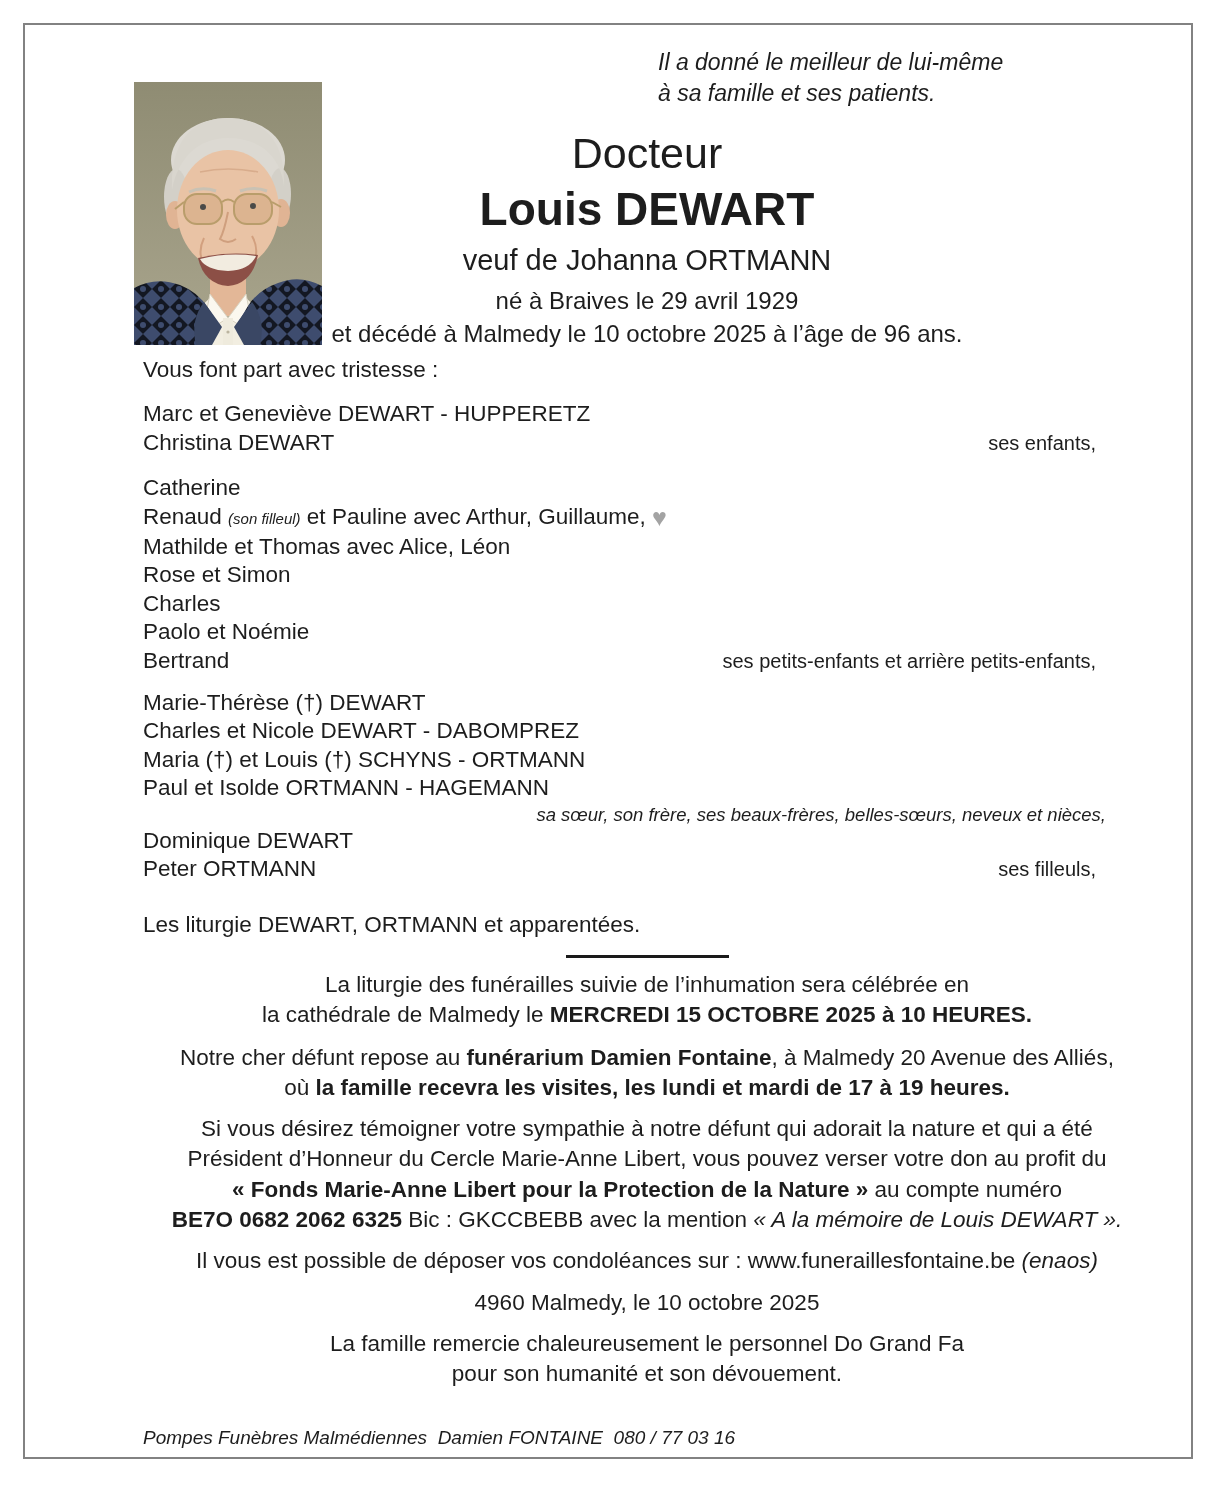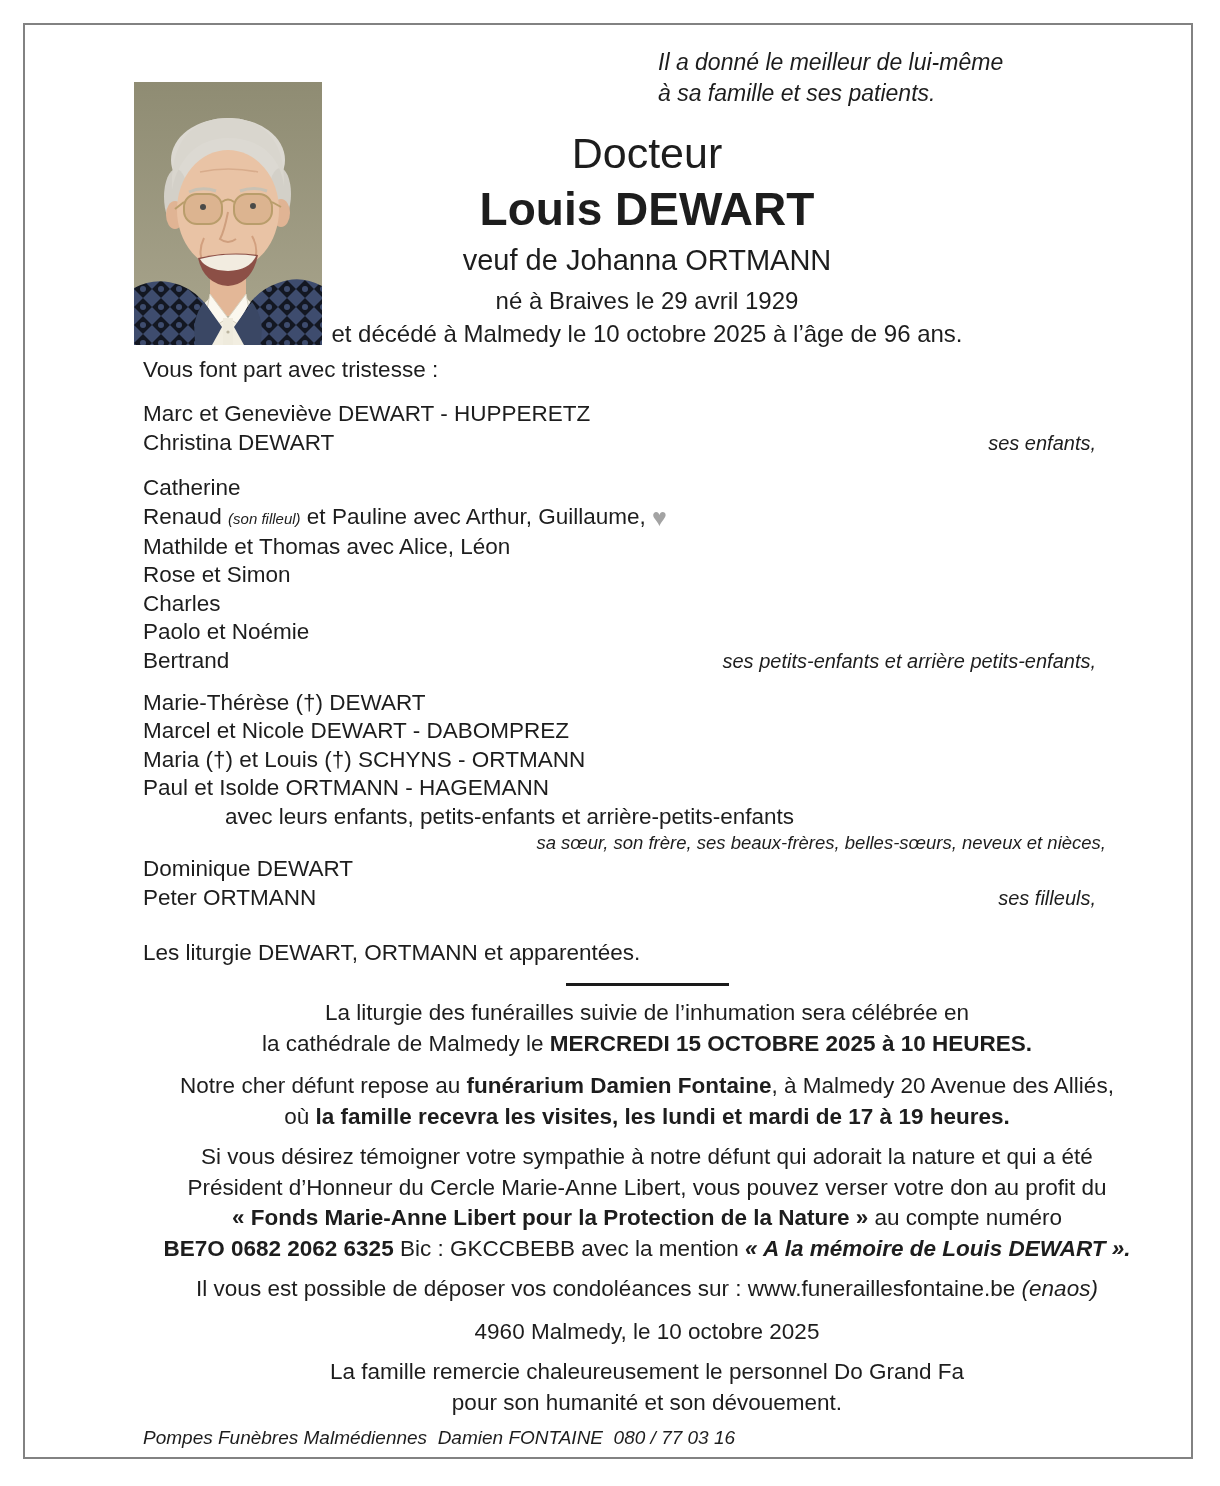--- a/index.html
+++ b/index.html
@@ -23,37 +23,37 @@
   .header .birth{font-size:24px;line-height:33px;margin-top:4px;}
   .header .death{font-size:24px;line-height:33px;}
   .content{
     position:absolute;left:143px;top:356px;width:1008px;
     font-size:22.5px;line-height:28.4px;z-index:2;
   }
   .block-children{margin-top:16px;}
   .block-grandchildren{margin-top:17px;}
   .block-siblings{margin-top:14px;}
   .row-split{display:flex;justify-content:space-between;align-items:baseline;}
-  .side-label{font-style:italic;font-size:20px;padding-right:55px;white-space:nowrap;}
+  .side-label{font-size:20px;padding-right:55px;white-space:nowrap;}
   .note-small{font-style:italic;font-size:15px;}
   .heart{color:#a3a3a3;font-size:25px;line-height:0;vertical-align:-2px;}
   .indent-line{padding-left:82px;}
   .label-line{text-align:right;font-style:italic;font-size:18.5px;line-height:24px;padding-right:45px;}
   .families-line{margin-top:27px;}
   .divider{width:163px;border-top:3px solid #1a1a1a;margin:16px auto 0;}
   .centered{text-align:center;line-height:30.5px;}
   .centered p{margin:0;}
   .p-liturgy{margin-top:12px !important;}
   .p-repose{margin-top:12px !important;}
   .p-donation{margin-top:10px !important;}
   .p-condol{margin-top:10px !important;}
   .p-date{margin-top:12px !important;}
   .p-thanks{margin-top:10px !important;}
   .b{font-weight:700;}
-  .bi{font-weight:700;font-style:italic;}
+  .bi{font-weight:400;font-style:italic;}
   .it{font-style:italic;}
   .footer{
     position:absolute;left:143px;top:1427px;width:960px;text-align:left;
     font-style:italic;font-size:19px;white-space:pre-wrap;z-index:2;
   }
 </style>
 </head>
 <body>
 
 <div class="page-border"></div>
@@ -143,24 +143,23 @@
     <div>Charles</div>
     <div>Paolo et Noémie</div>
     <div class="row-split">
       <span>Bertrand</span>
       <span class="side-label">ses petits-enfants et arrière petits-enfants,</span>
     </div>
   </div>
 
   <div class="block-siblings">
     <div>Marie-Thérèse (†) DEWART</div>
-    <div>Marcel et Nicole DEWART - DABOMPREZ</div>
+    <div>Charles et Nicole DEWART - DABOMPREZ</div>
     <div>Maria (†) et Louis (†) SCHYNS - ORTMANN</div>
     <div>Paul et Isolde ORTMANN - HAGEMANN</div>
-    <div class="indent-line">avec leurs enfants, petits-enfants et arrière-petits-enfants</div>
     <div class="label-line">sa sœur, son frère, ses beaux-frères, belles-sœurs, neveux et nièces,</div>
   </div>
 
   <div>
     <div>Dominique DEWART</div>
     <div class="row-split">
       <span>Peter ORTMANN</span>
       <span class="side-label">ses filleuls,</span>
     </div>
   </div>

